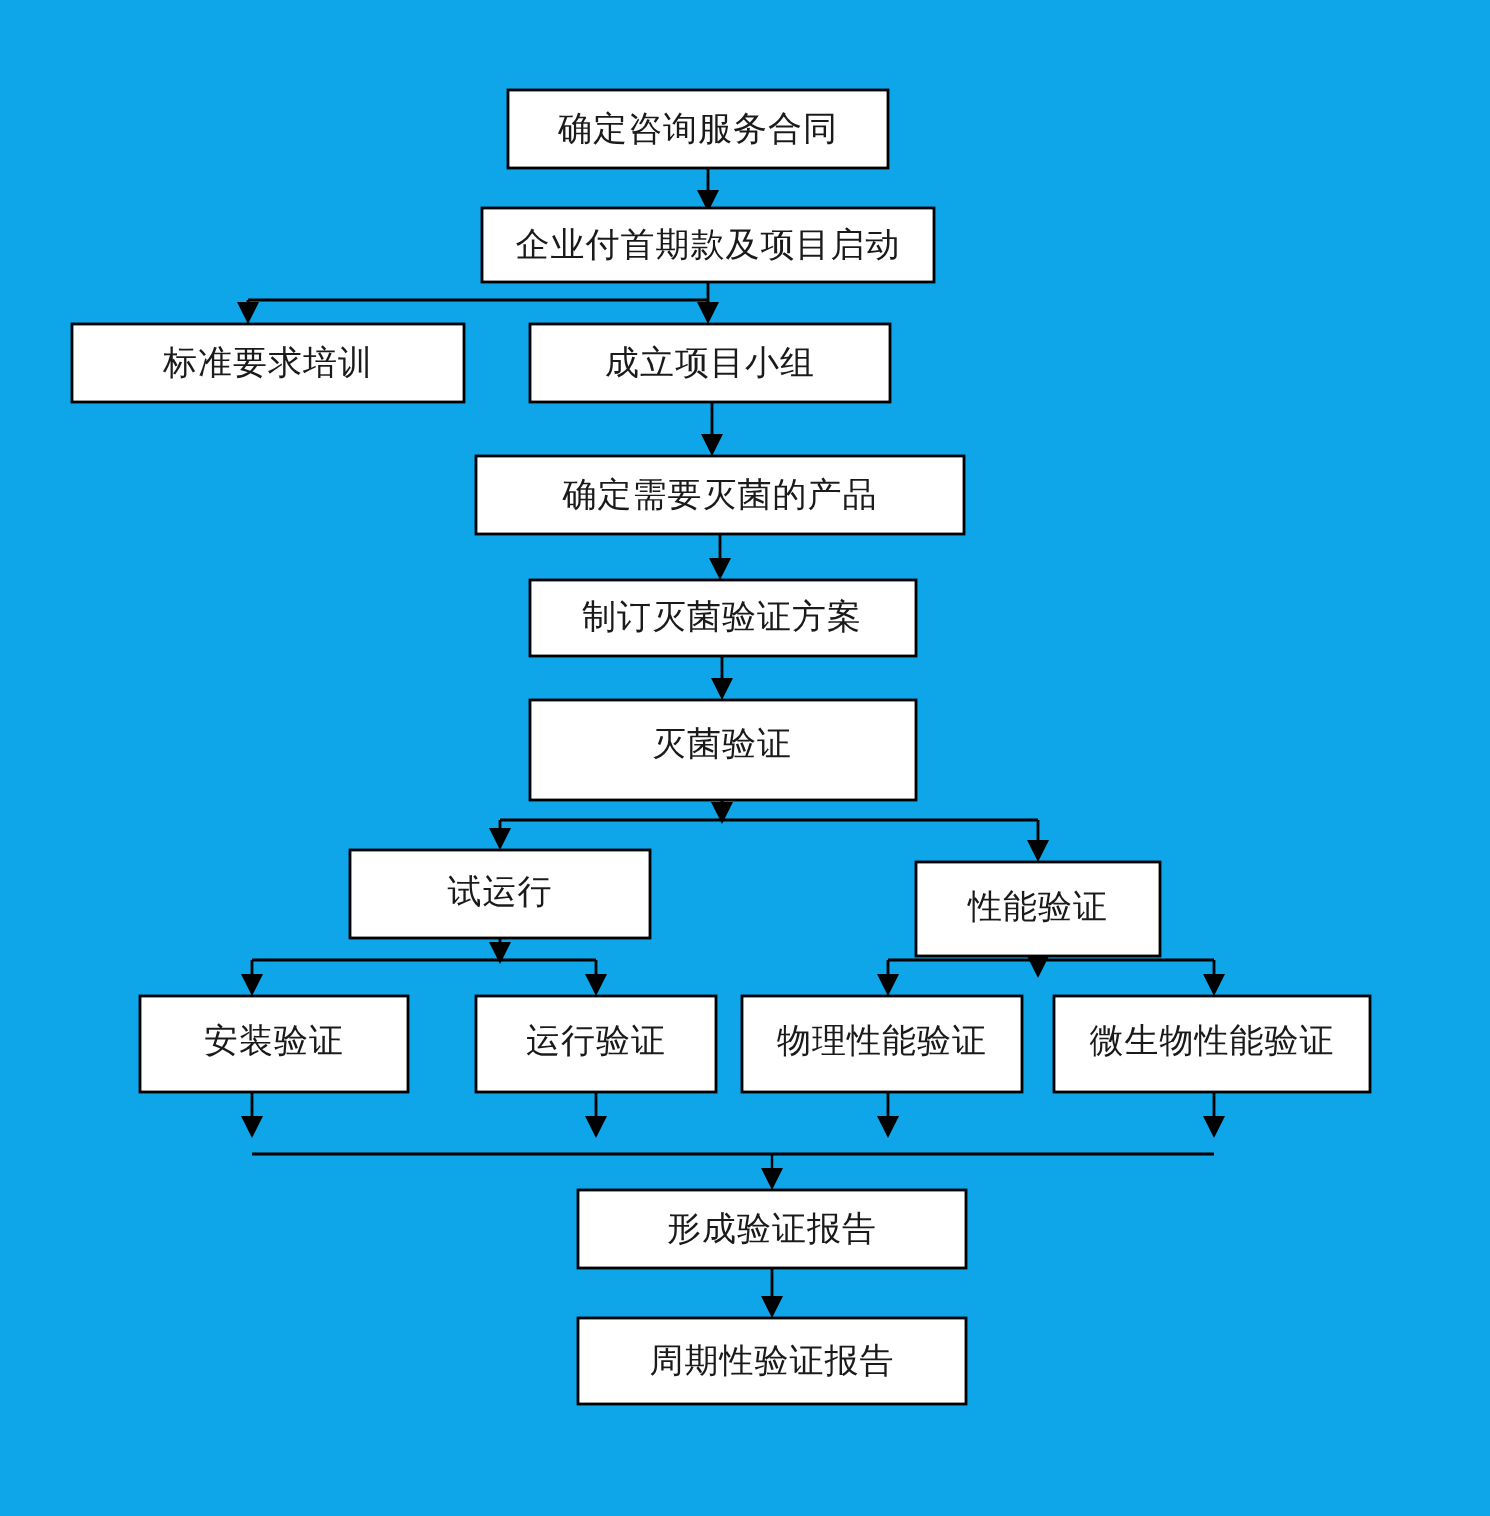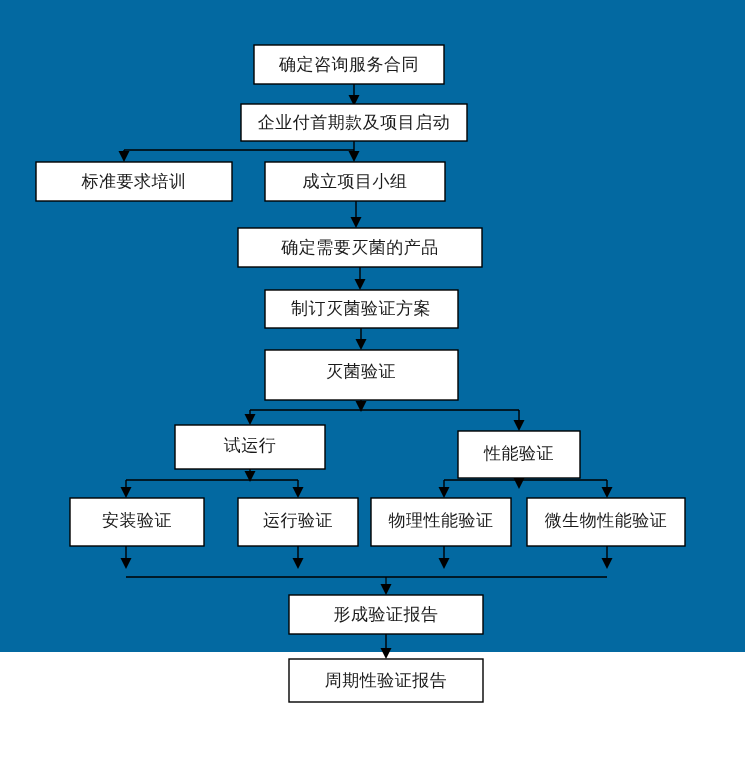--- a/index.html
+++ b/index.html
@@ -9,22 +9,22 @@
   }
   body {
     width: 745px;
     height: 758px;
     font-family: "Liberation Sans", "DejaVu Sans", sans-serif;
     overflow: hidden;
   }
   #flow-root {
     position: relative;
     width: 745px;
-    height: 652px;
-    background: #0369a1;
+    height: 758px;
+    background: #0ea5e9;
     text-align: right;
   }
   svg#flow-svg {
     position: absolute;
     left: 0;
     top: 0;
     width: 745px;
     height: 758px;
     display: block;
   }

